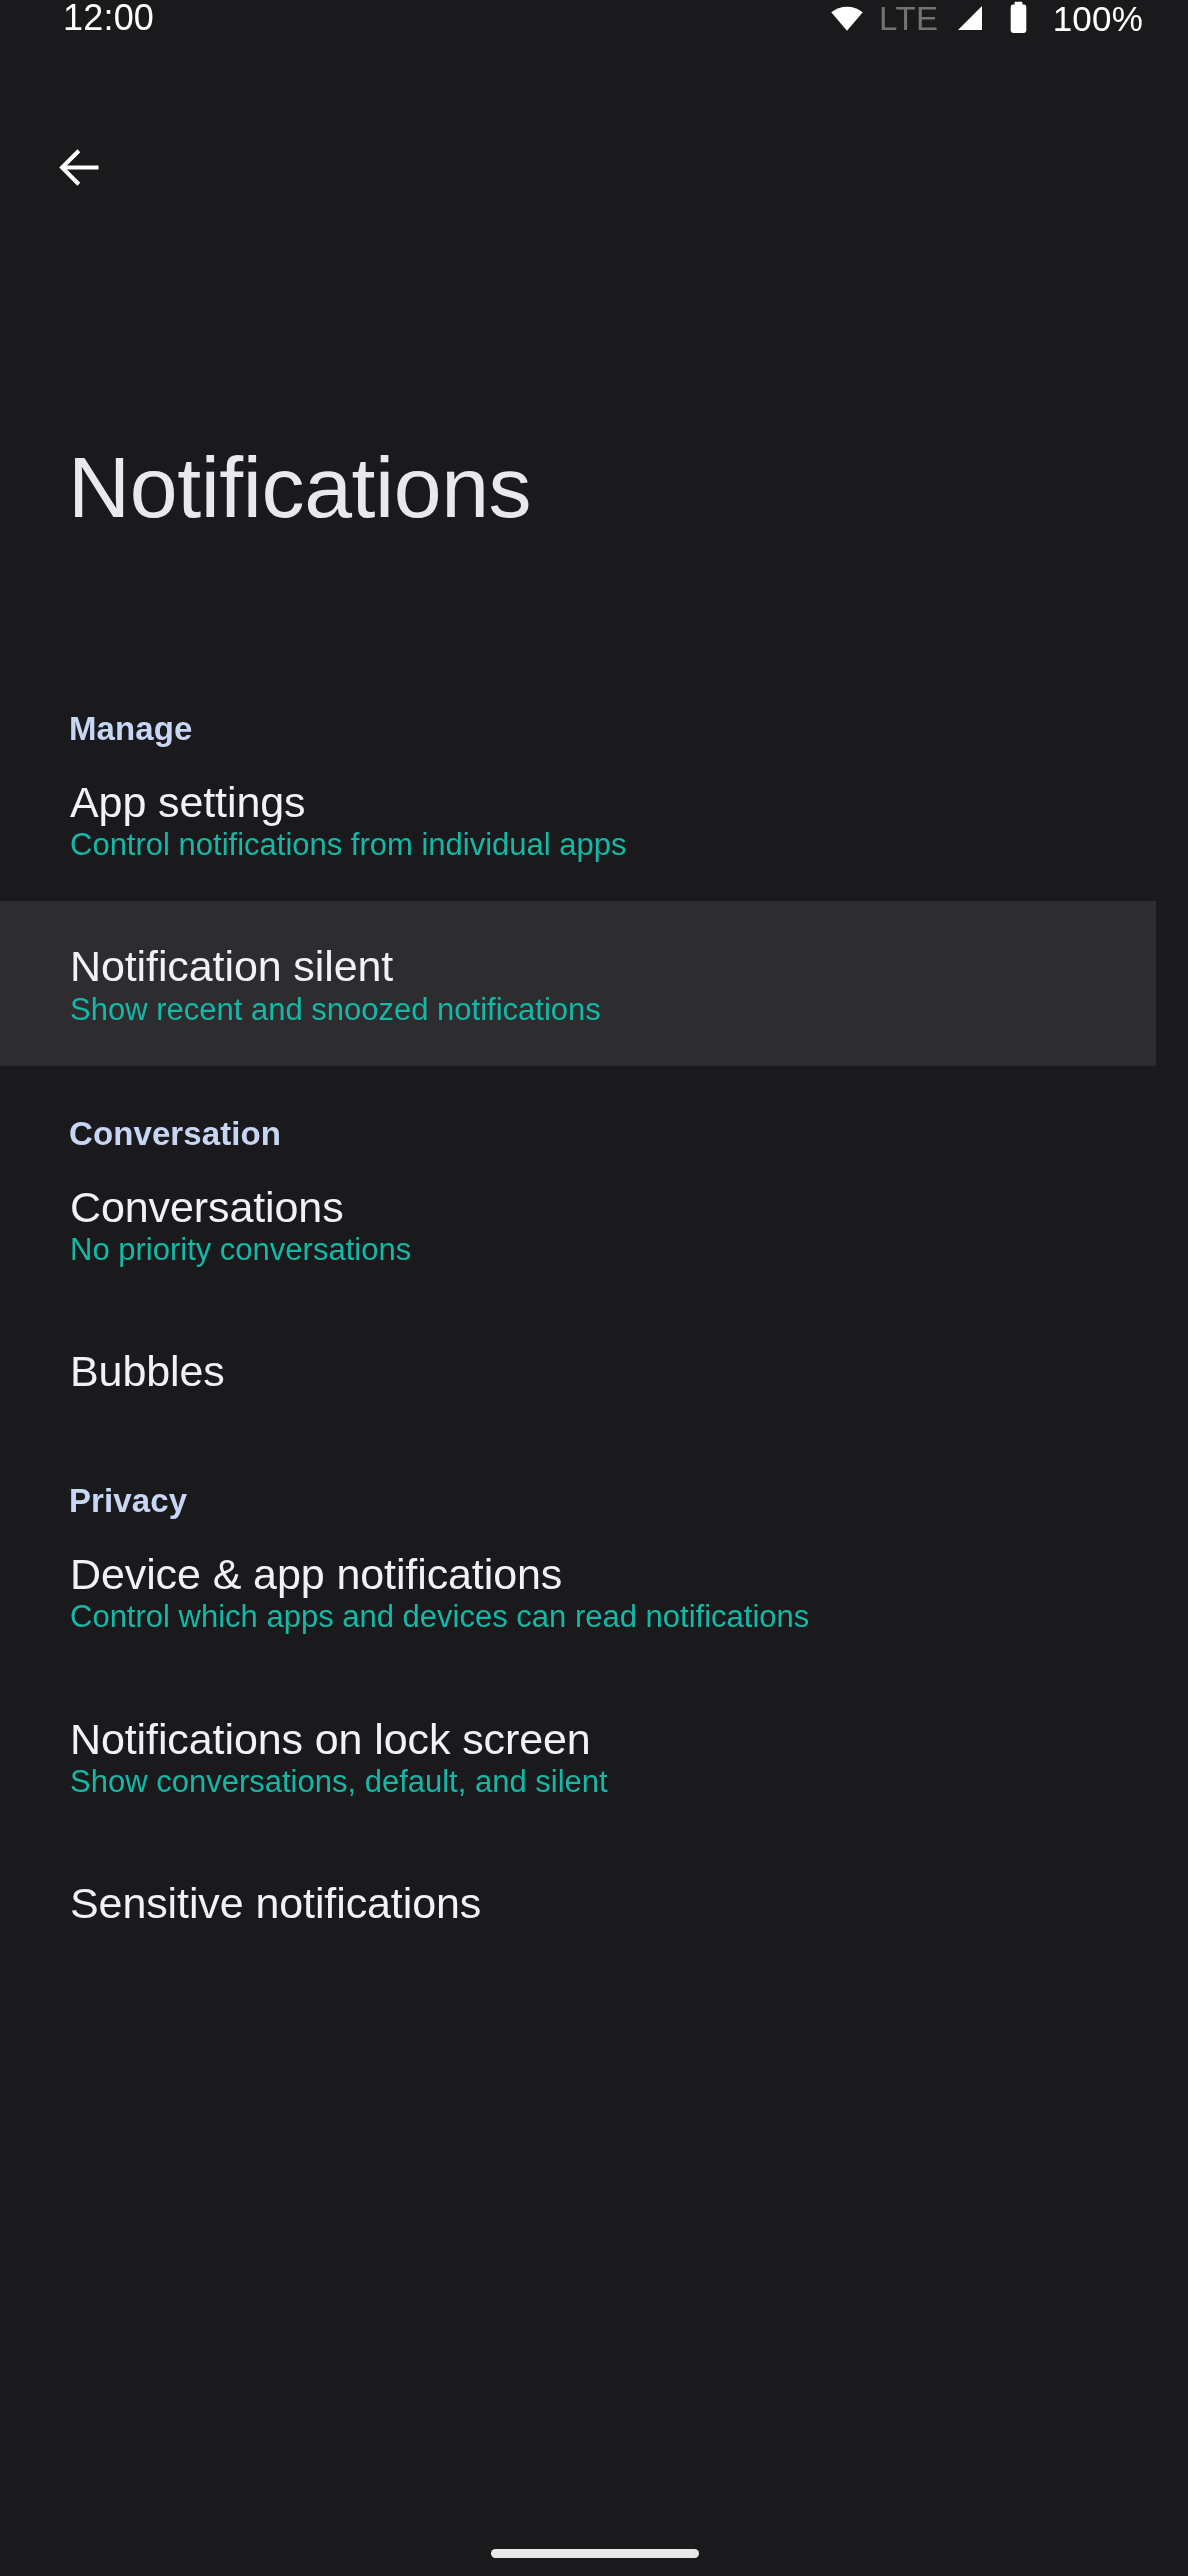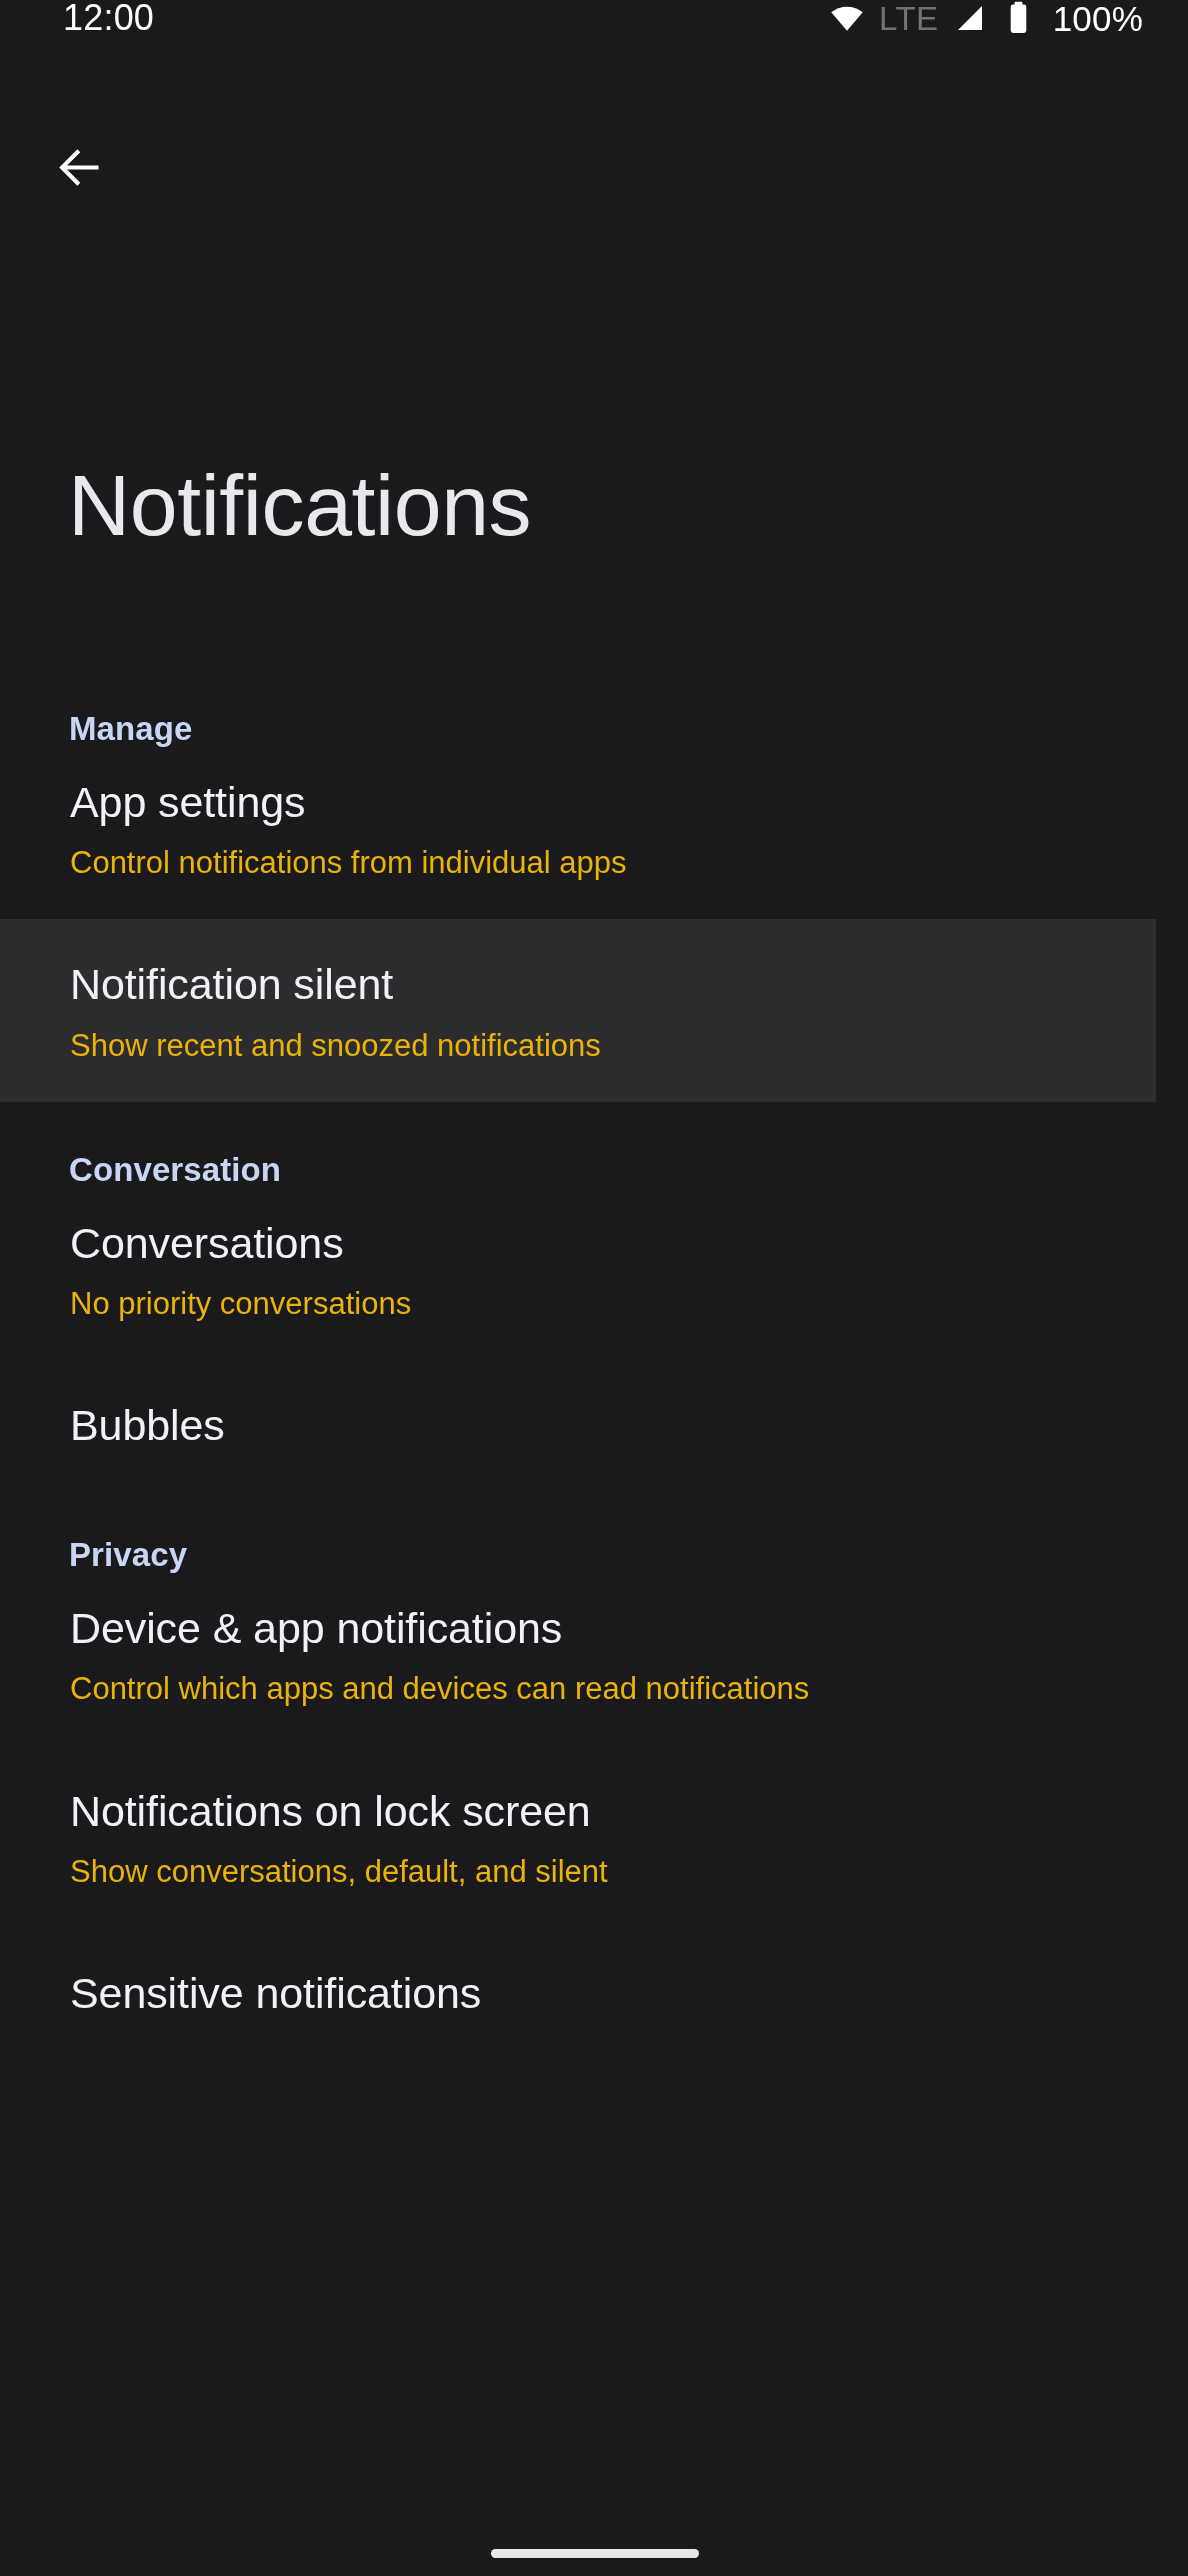--- a/index.html
+++ b/index.html
@@ -78,21 +78,21 @@
     align-items: center;
     justify-content: center;
     border-radius: 50px;
     background: transparent;
     cursor: pointer;
   }
 
   
   .page-title {
     position: absolute;
-    top: 456px;
+    top: 438px;
     left: 68px;
     width: 991px;
     color: #e8e8ee;
     font-size: 86px;
     font-weight: 400;
     letter-spacing: -0.4px;
     line-height: 1.15;
     white-space: nowrap;
   }
 
@@ -123,26 +123,25 @@
   }
   .row-title {
     color: #f2f2f6;
     font-size: 43px;
     font-weight: 400;
     letter-spacing: -0.1px;
     line-height: 1.12;
     white-space: nowrap;
   }
   .row-summary {
-    color: #eab308;
+    color: #14b8a6;
     font-size: 31px;
     font-weight: 400;
     letter-spacing: 0px;
     line-height: 1.2;
-    margin-top: 18px;
     white-space: nowrap;
   }
   .row.first-in-section { padding-top: 33px; }
 
   
   .gesture-bar {
     position: absolute;
     bottom: 18px;
     left: 50%;
     transform: translateX(-50%);

